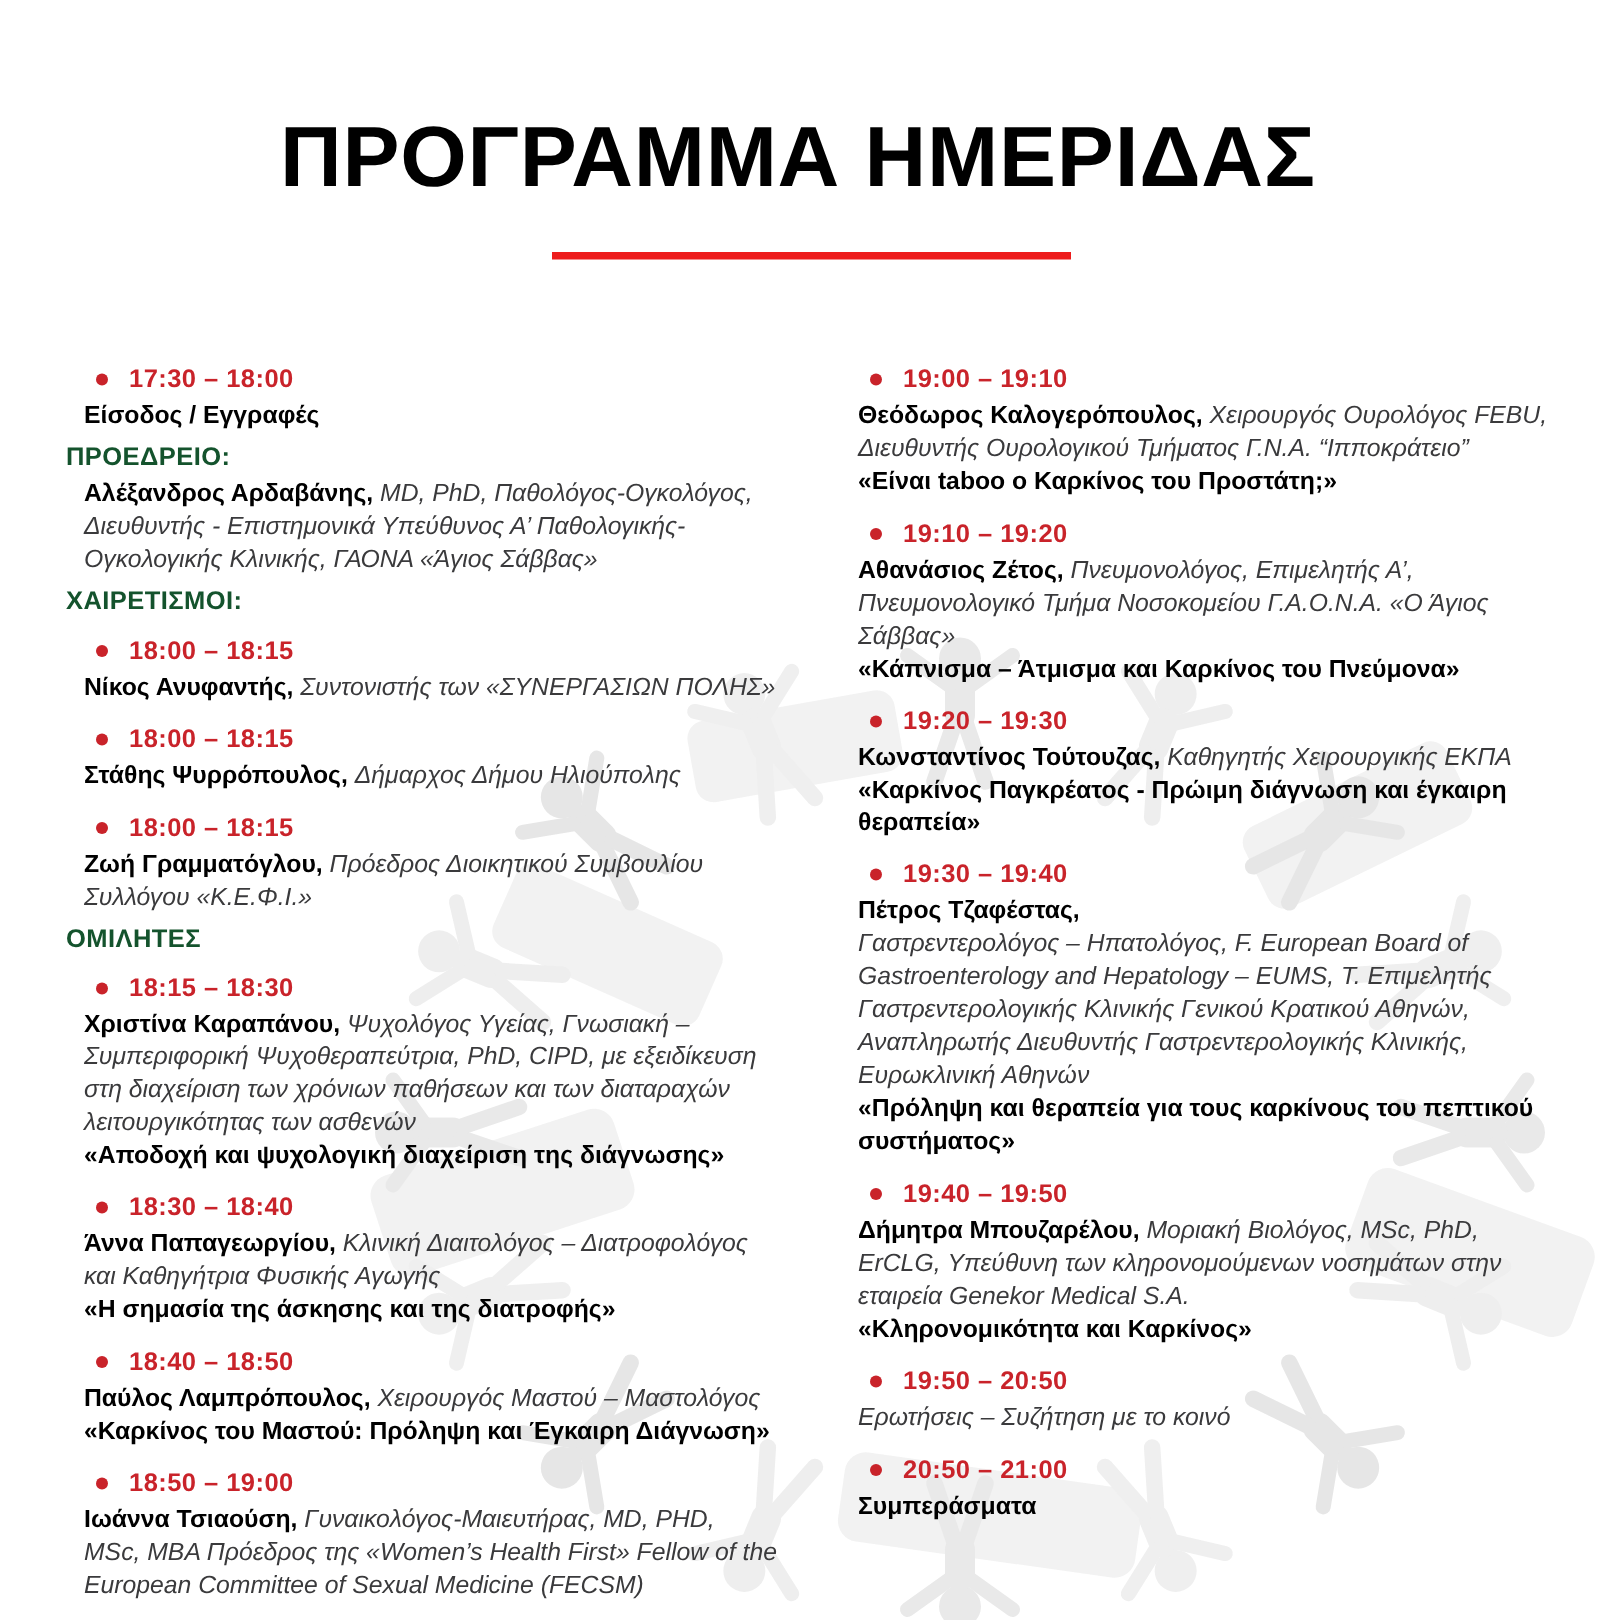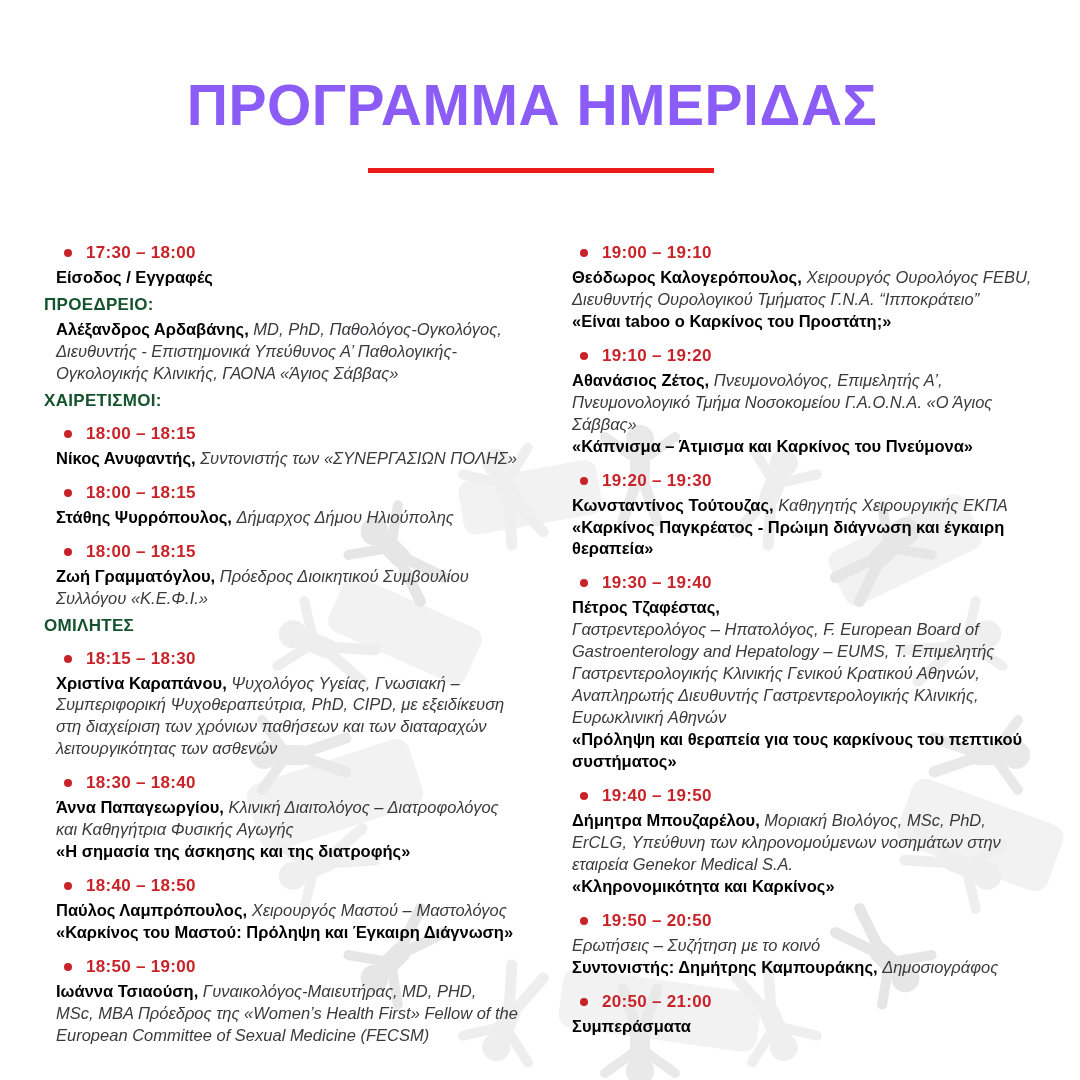--- a/index.html
+++ b/index.html
@@ -6,21 +6,21 @@
   body{
     width:1080px;height:1080px;position:relative;overflow:hidden;
     background:#ffffff;
     font-family:"Liberation Sans", sans-serif;
   }
   .poster{position:absolute;inset:0;}
   .watermark{position:absolute;left:0;top:0;width:1080px;height:1080px;pointer-events:none;}
   .title{
     position:absolute;top:72px;left:0;width:1064px;margin:0;
     text-align:center;font-size:57px;font-weight:700;letter-spacing:.5px;
-    color:#8b5cf6;white-space:nowrap;
+    color:#000000;white-space:nowrap;
   }
   .underline{position:absolute;top:168px;left:368px;width:346px;height:5px;background:#ed1c1c;}
   .columns{
     position:absolute;top:230px;left:44px;width:1002px;
     display:flex;gap:30px;z-index:2;
   }
   .col{width:486px;}
   .section-header{
     font-size:17px;font-weight:700;color:#14532d;
     letter-spacing:.3px;margin:6px 0 4px;
@@ -117,20 +117,21 @@
           </div>
           <p class="para"><span class="seg-b">Ζωή Γραμματόγλου, </span><span class="seg-i">Πρόεδρος Διοικητικού Συμβουλίου Συλλόγου «Κ.Ε.Φ.Ι.»</span></p>
         </div>
         <div class="section-header">ΟΜΙΛΗΤΕΣ</div>
         <div class="entry">
           <div class="time-row">
             <span class="bullet"></span>
             <span class="time">18:15 – 18:30</span>
           </div>
           <p class="para"><span class="seg-b">Χριστίνα Καραπάνου, </span><span class="seg-i">Ψυχολόγος Υγείας, Γνωσιακή – Συμπεριφορική Ψυχοθεραπεύτρια, PhD, CIPD, με εξειδίκευση στη διαχείριση των χρόνιων παθήσεων και των διαταραχών λειτουργικότητας των ασθενών</span></p>
+          <p class="para"><span class="seg-b">«Αποδοχή και ψυχολογική διαχείριση της διάγνωσης»</span></p>
         </div>
         <div class="entry">
           <div class="time-row">
             <span class="bullet"></span>
             <span class="time">18:30 – 18:40</span>
           </div>
           <p class="para"><span class="seg-b">Άννα Παπαγεωργίου, </span><span class="seg-i">Κλινική Διαιτολόγος – Διατροφολόγος και Καθηγήτρια Φυσικής Αγωγής</span></p>
           <p class="para"><span class="seg-b">«Η σημασία της άσκησης και της διατροφής»</span></p>
         </div>
         <div class="entry">
@@ -189,21 +190,20 @@
           </div>
           <p class="para"><span class="seg-b">Δήμητρα Μπουζαρέλου, </span><span class="seg-i">Μοριακή Βιολόγος, MSc, PhD, ErCLG, Υπεύθυνη των κληρονομούμενων νοσημάτων στην εταιρεία Genekor Medical S.A.</span></p>
           <p class="para"><span class="seg-b">«Κληρονομικότητα και Καρκίνος»</span></p>
         </div>
         <div class="entry">
           <div class="time-row">
             <span class="bullet"></span>
             <span class="time">19:50 – 20:50</span>
           </div>
           <p class="para"><span class="seg-i">Ερωτήσεις – Συζήτηση με το κοινό</span></p>
-          <p class="para"><span class="seg-b">Συντονιστής: Δημήτρης Καμπουράκης, </span><span class="seg-i">Δημοσιογράφος</span></p>
         </div>
         <div class="entry">
           <div class="time-row">
             <span class="bullet"></span>
             <span class="time">20:50 – 21:00</span>
           </div>
           <p class="para"><span class="seg-b">Συμπεράσματα</span></p>
         </div>
       </div>
   </div>

